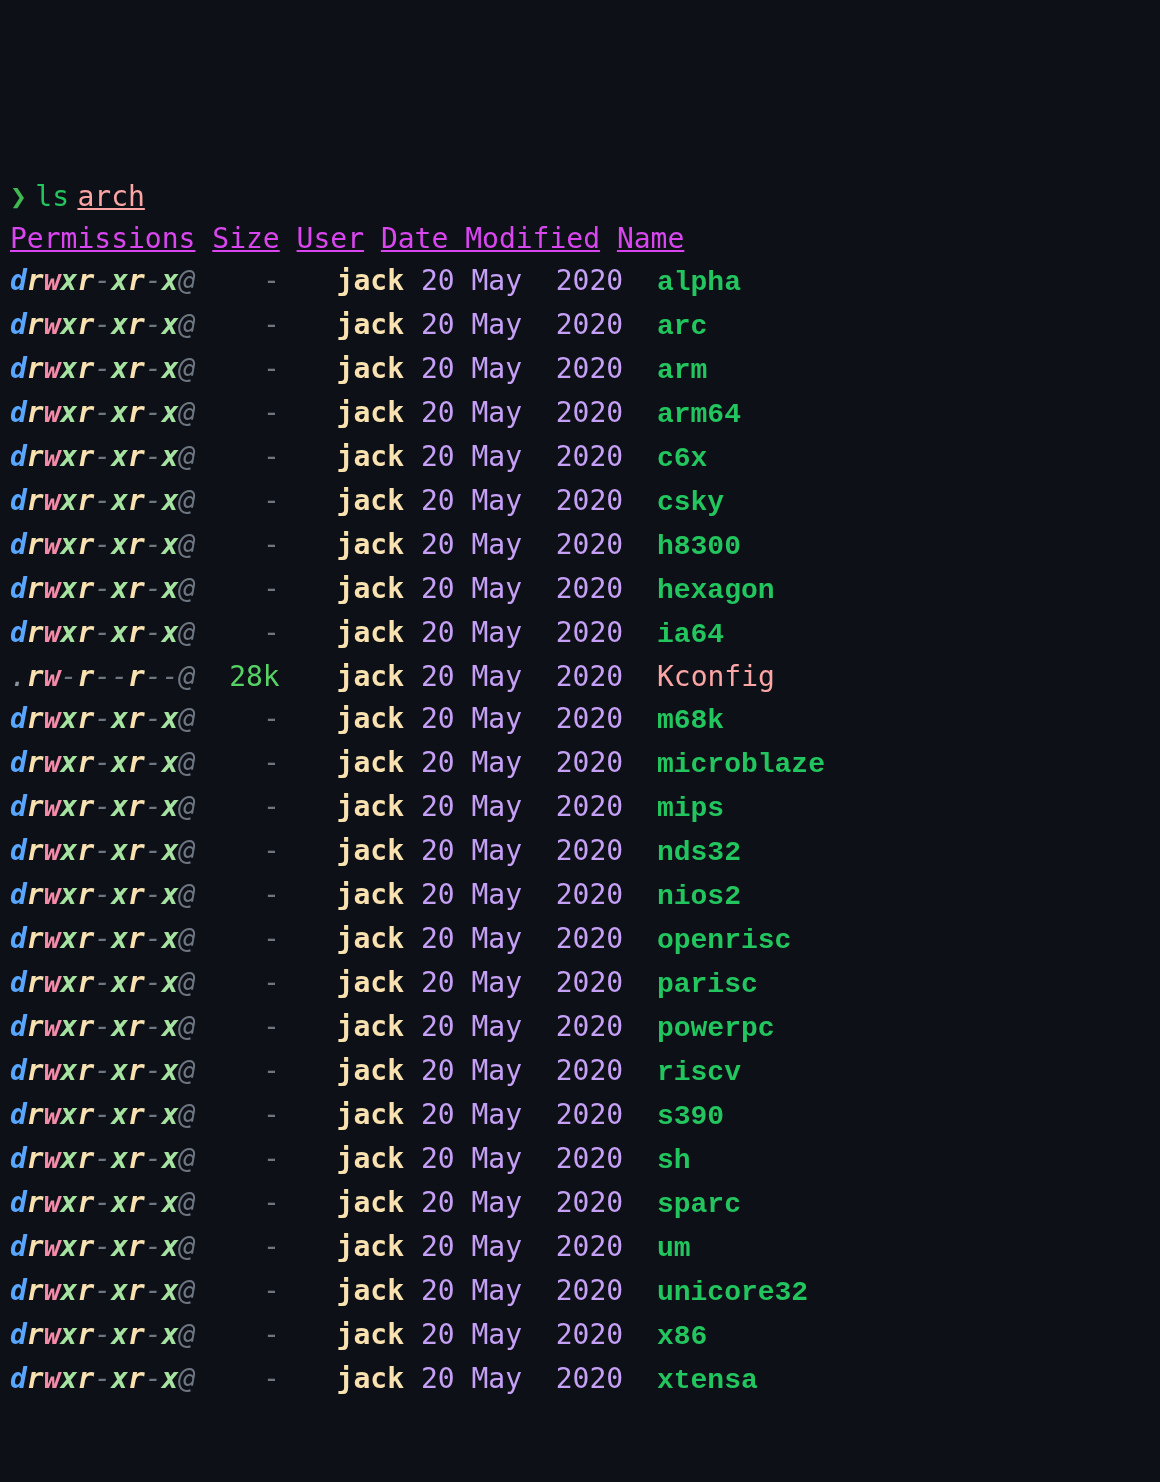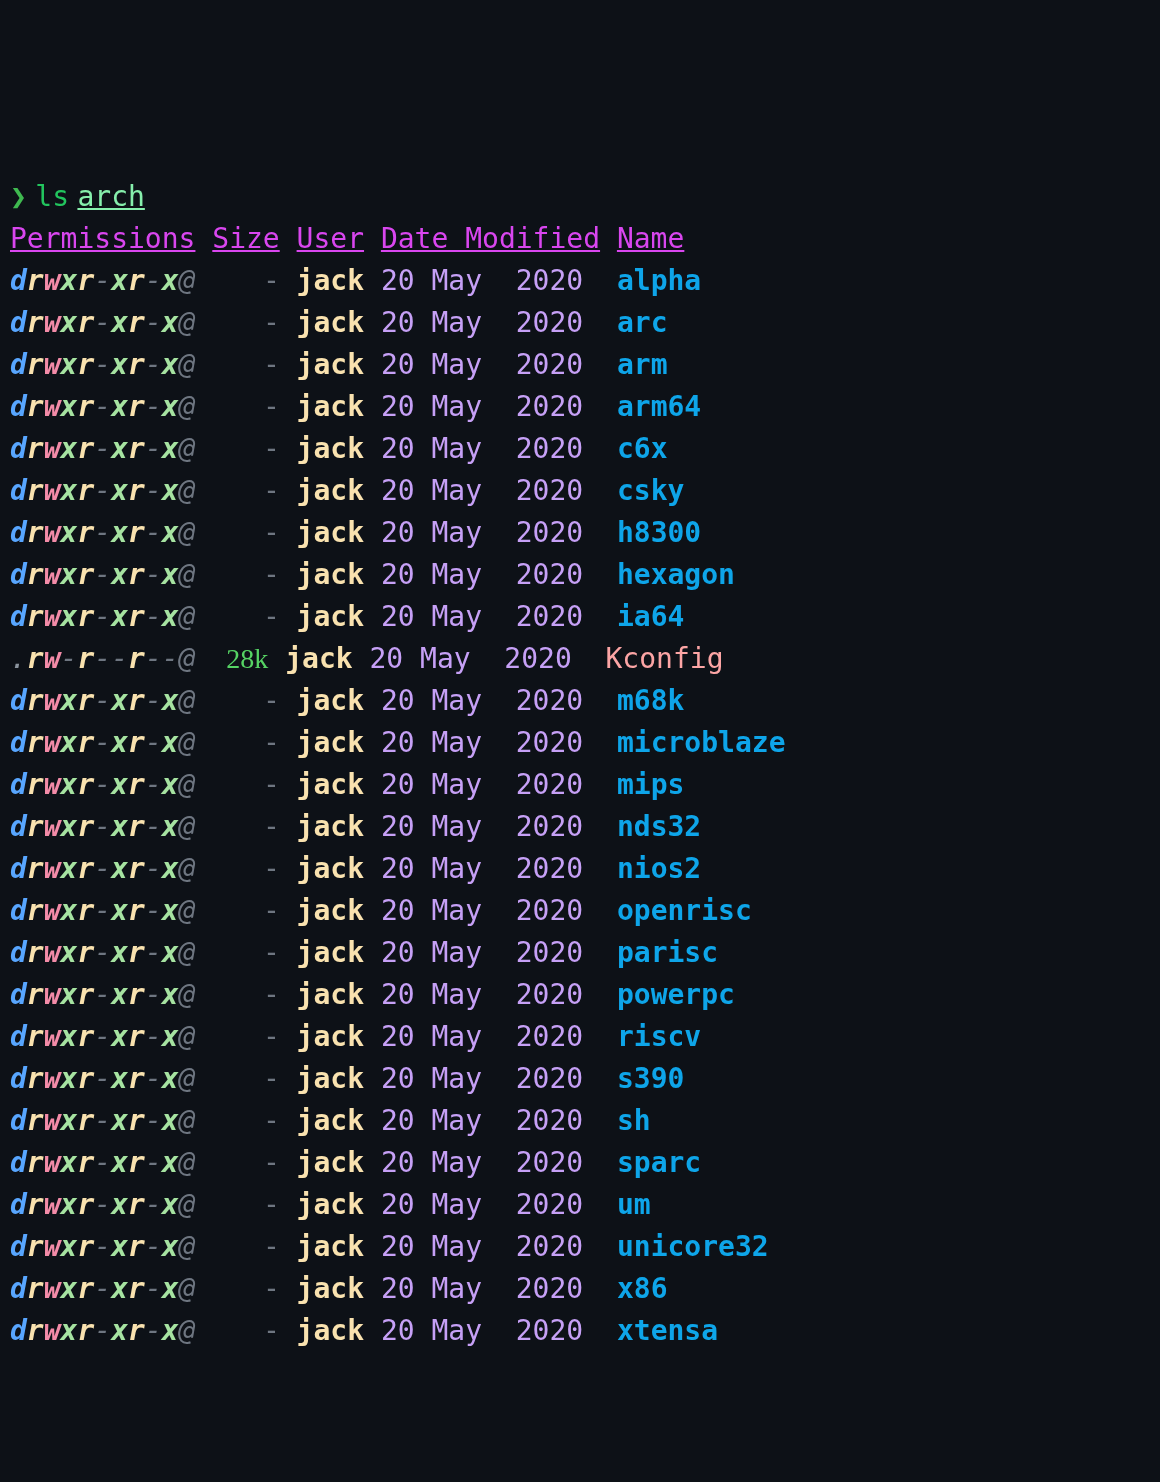--- a/index.html
+++ b/index.html
@@ -8,35 +8,35 @@
       font-family: 'Menlo', 'Monaco', 'Consolas', monospace;
       font-size: 28px;
       line-height: 1.5;
       color: #c9d1d9;
       padding: 8px 10px;
       white-space: pre;
     }
     .prompt-line { display: flex; align-items: baseline; }
     .prompt-symbol { color: #3fb950; font-weight: bold; margin-right: 0.5ch; }
     .cmd { color: #22c55e; margin-right: 0.5ch; }
-    .arg { color: #86efac; text-decoration: underline; }
+    .arg { color: #fca5a5; text-decoration: underline; }
     .header-row { color: #d946ef; text-decoration: underline; }
     .row { display: block; }
     .perm-d { color: #58a6ff; font-weight: bold; }
     .perm-dot { color: #8b949e; }
     .perm-r { color: #f9e2af; font-weight: bold; }
     .perm-w { color: #f38ba8; font-weight: bold; }
     .perm-x { color: #a6e3a1; font-weight: bold; }
     .perm-dash { color: #6e7681; }
     .perm-at { color: #6e7681; }
     .size { color: #6e7681; display: inline-block; width: 4ch; text-align: right; }
-    .size-val { color: #56d364; display: inline-block; width: 4ch; text-align: right; font-family: Liberation Serif, serif; }
-    .user { color: #f9e2af; font-weight: bold; }
+    .size-val { color: #56d364; display: inline-block; width: 4ch; text-align: right; }
+    .user { color: #f9e2af; font-weight: bold; margin-left: 40px; }
     .date { color: #c6a0f6; }
-    .dir-name { color: #0ea5e9; font-weight: bold; }
+    .dir-name { color: #22c55e; font-weight: bold; font-family: Liberation Mono, monospace; }
     .file-name { color: #fca5a5; }
     .perm-block { display: inline-block; font-style: italic; }
   </style>
 </head>
 <body>
 
 
 
 <div id="terminal"><div class="row prompt-line"><span class="prompt-symbol">❯</span><span class="cmd">ls</span><span class="arg">arch</span></div><div class="row"><span class="header-row">Permissions</span> <span class="header-row">Size</span> <span class="header-row">User</span> <span class="header-row">Date Modified</span> <span class="header-row">Name</span></div><div class="row"><span class="perm-block"><span class="perm-d">d</span><span class="perm-r">r</span><span class="perm-w">w</span><span class="perm-x">x</span><span class="perm-r">r</span><span class="perm-dash">-</span><span class="perm-x">x</span><span class="perm-r">r</span><span class="perm-dash">-</span><span class="perm-x">x</span><span class="perm-at">@</span></span> <span class="size">-</span> <span class="user">jack</span> <span class="date">20</span> <span class="date">May</span>  <span class="date">2020</span>  <span class="dir-name">alpha</span></div><div class="row"><span class="perm-block"><span class="perm-d">d</span><span class="perm-r">r</span><span class="perm-w">w</span><span class="perm-x">x</span><span class="perm-r">r</span><span class="perm-dash">-</span><span class="perm-x">x</span><span class="perm-r">r</span><span class="perm-dash">-</span><span class="perm-x">x</span><span class="perm-at">@</span></span> <span class="size">-</span> <span class="user">jack</span> <span class="date">20</span> <span class="date">May</span>  <span class="date">2020</span>  <span class="dir-name">arc</span></div><div class="row"><span class="perm-block"><span class="perm-d">d</span><span class="perm-r">r</span><span class="perm-w">w</span><span class="perm-x">x</span><span class="perm-r">r</span><span class="perm-dash">-</span><span class="perm-x">x</span><span class="perm-r">r</span><span class="perm-dash">-</span><span class="perm-x">x</span><span class="perm-at">@</span></span> <span class="size">-</span> <span class="user">jack</span> <span class="date">20</span> <span class="date">May</span>  <span class="date">2020</span>  <span class="dir-name">arm</span></div><div class="row"><span class="perm-block"><span class="perm-d">d</span><span class="perm-r">r</span><span class="perm-w">w</span><span class="perm-x">x</span><span class="perm-r">r</span><span class="perm-dash">-</span><span class="perm-x">x</span><span class="perm-r">r</span><span class="perm-dash">-</span><span class="perm-x">x</span><span class="perm-at">@</span></span> <span class="size">-</span> <span class="user">jack</span> <span class="date">20</span> <span class="date">May</span>  <span class="date">2020</span>  <span class="dir-name">arm64</span></div><div class="row"><span class="perm-block"><span class="perm-d">d</span><span class="perm-r">r</span><span class="perm-w">w</span><span class="perm-x">x</span><span class="perm-r">r</span><span class="perm-dash">-</span><span class="perm-x">x</span><span class="perm-r">r</span><span class="perm-dash">-</span><span class="perm-x">x</span><span class="perm-at">@</span></span> <span class="size">-</span> <span class="user">jack</span> <span class="date">20</span> <span class="date">May</span>  <span class="date">2020</span>  <span class="dir-name">c6x</span></div><div class="row"><span class="perm-block"><span class="perm-d">d</span><span class="perm-r">r</span><span class="perm-w">w</span><span class="perm-x">x</span><span class="perm-r">r</span><span class="perm-dash">-</span><span class="perm-x">x</span><span class="perm-r">r</span><span class="perm-dash">-</span><span class="perm-x">x</span><span class="perm-at">@</span></span> <span class="size">-</span> <span class="user">jack</span> <span class="date">20</span> <span class="date">May</span>  <span class="date">2020</span>  <span class="dir-name">csky</span></div><div class="row"><span class="perm-block"><span class="perm-d">d</span><span class="perm-r">r</span><span class="perm-w">w</span><span class="perm-x">x</span><span class="perm-r">r</span><span class="perm-dash">-</span><span class="perm-x">x</span><span class="perm-r">r</span><span class="perm-dash">-</span><span class="perm-x">x</span><span class="perm-at">@</span></span> <span class="size">-</span> <span class="user">jack</span> <span class="date">20</span> <span class="date">May</span>  <span class="date">2020</span>  <span class="dir-name">h8300</span></div><div class="row"><span class="perm-block"><span class="perm-d">d</span><span class="perm-r">r</span><span class="perm-w">w</span><span class="perm-x">x</span><span class="perm-r">r</span><span class="perm-dash">-</span><span class="perm-x">x</span><span class="perm-r">r</span><span class="perm-dash">-</span><span class="perm-x">x</span><span class="perm-at">@</span></span> <span class="size">-</span> <span class="user">jack</span> <span class="date">20</span> <span class="date">May</span>  <span class="date">2020</span>  <span class="dir-name">hexagon</span></div><div class="row"><span class="perm-block"><span class="perm-d">d</span><span class="perm-r">r</span><span class="perm-w">w</span><span class="perm-x">x</span><span class="perm-r">r</span><span class="perm-dash">-</span><span class="perm-x">x</span><span class="perm-r">r</span><span class="perm-dash">-</span><span class="perm-x">x</span><span class="perm-at">@</span></span> <span class="size">-</span> <span class="user">jack</span> <span class="date">20</span> <span class="date">May</span>  <span class="date">2020</span>  <span class="dir-name">ia64</span></div><div class="row"><span class="perm-block"><span class="perm-dot">.</span><span class="perm-r">r</span><span class="perm-w">w</span><span class="perm-dash">-</span><span class="perm-r">r</span><span class="perm-dash">-</span><span class="perm-dash">-</span><span class="perm-r">r</span><span class="perm-dash">-</span><span class="perm-dash">-</span><span class="perm-at">@</span></span> <span class="size-val">28k</span> <span class="user">jack</span> <span class="date">20</span> <span class="date">May</span>  <span class="date">2020</span>  <span class="file-name">Kconfig</span></div><div class="row"><span class="perm-block"><span class="perm-d">d</span><span class="perm-r">r</span><span class="perm-w">w</span><span class="perm-x">x</span><span class="perm-r">r</span><span class="perm-dash">-</span><span class="perm-x">x</span><span class="perm-r">r</span><span class="perm-dash">-</span><span class="perm-x">x</span><span class="perm-at">@</span></span> <span class="size">-</span> <span class="user">jack</span> <span class="date">20</span> <span class="date">May</span>  <span class="date">2020</span>  <span class="dir-name">m68k</span></div><div class="row"><span class="perm-block"><span class="perm-d">d</span><span class="perm-r">r</span><span class="perm-w">w</span><span class="perm-x">x</span><span class="perm-r">r</span><span class="perm-dash">-</span><span class="perm-x">x</span><span class="perm-r">r</span><span class="perm-dash">-</span><span class="perm-x">x</span><span class="perm-at">@</span></span> <span class="size">-</span> <span class="user">jack</span> <span class="date">20</span> <span class="date">May</span>  <span class="date">2020</span>  <span class="dir-name">microblaze</span></div><div class="row"><span class="perm-block"><span class="perm-d">d</span><span class="perm-r">r</span><span class="perm-w">w</span><span class="perm-x">x</span><span class="perm-r">r</span><span class="perm-dash">-</span><span class="perm-x">x</span><span class="perm-r">r</span><span class="perm-dash">-</span><span class="perm-x">x</span><span class="perm-at">@</span></span> <span class="size">-</span> <span class="user">jack</span> <span class="date">20</span> <span class="date">May</span>  <span class="date">2020</span>  <span class="dir-name">mips</span></div><div class="row"><span class="perm-block"><span class="perm-d">d</span><span class="perm-r">r</span><span class="perm-w">w</span><span class="perm-x">x</span><span class="perm-r">r</span><span class="perm-dash">-</span><span class="perm-x">x</span><span class="perm-r">r</span><span class="perm-dash">-</span><span class="perm-x">x</span><span class="perm-at">@</span></span> <span class="size">-</span> <span class="user">jack</span> <span class="date">20</span> <span class="date">May</span>  <span class="date">2020</span>  <span class="dir-name">nds32</span></div><div class="row"><span class="perm-block"><span class="perm-d">d</span><span class="perm-r">r</span><span class="perm-w">w</span><span class="perm-x">x</span><span class="perm-r">r</span><span class="perm-dash">-</span><span class="perm-x">x</span><span class="perm-r">r</span><span class="perm-dash">-</span><span class="perm-x">x</span><span class="perm-at">@</span></span> <span class="size">-</span> <span class="user">jack</span> <span class="date">20</span> <span class="date">May</span>  <span class="date">2020</span>  <span class="dir-name">nios2</span></div><div class="row"><span class="perm-block"><span class="perm-d">d</span><span class="perm-r">r</span><span class="perm-w">w</span><span class="perm-x">x</span><span class="perm-r">r</span><span class="perm-dash">-</span><span class="perm-x">x</span><span class="perm-r">r</span><span class="perm-dash">-</span><span class="perm-x">x</span><span class="perm-at">@</span></span> <span class="size">-</span> <span class="user">jack</span> <span class="date">20</span> <span class="date">May</span>  <span class="date">2020</span>  <span class="dir-name">openrisc</span></div><div class="row"><span class="perm-block"><span class="perm-d">d</span><span class="perm-r">r</span><span class="perm-w">w</span><span class="perm-x">x</span><span class="perm-r">r</span><span class="perm-dash">-</span><span class="perm-x">x</span><span class="perm-r">r</span><span class="perm-dash">-</span><span class="perm-x">x</span><span class="perm-at">@</span></span> <span class="size">-</span> <span class="user">jack</span> <span class="date">20</span> <span class="date">May</span>  <span class="date">2020</span>  <span class="dir-name">parisc</span></div><div class="row"><span class="perm-block"><span class="perm-d">d</span><span class="perm-r">r</span><span class="perm-w">w</span><span class="perm-x">x</span><span class="perm-r">r</span><span class="perm-dash">-</span><span class="perm-x">x</span><span class="perm-r">r</span><span class="perm-dash">-</span><span class="perm-x">x</span><span class="perm-at">@</span></span> <span class="size">-</span> <span class="user">jack</span> <span class="date">20</span> <span class="date">May</span>  <span class="date">2020</span>  <span class="dir-name">powerpc</span></div><div class="row"><span class="perm-block"><span class="perm-d">d</span><span class="perm-r">r</span><span class="perm-w">w</span><span class="perm-x">x</span><span class="perm-r">r</span><span class="perm-dash">-</span><span class="perm-x">x</span><span class="perm-r">r</span><span class="perm-dash">-</span><span class="perm-x">x</span><span class="perm-at">@</span></span> <span class="size">-</span> <span class="user">jack</span> <span class="date">20</span> <span class="date">May</span>  <span class="date">2020</span>  <span class="dir-name">riscv</span></div><div class="row"><span class="perm-block"><span class="perm-d">d</span><span class="perm-r">r</span><span class="perm-w">w</span><span class="perm-x">x</span><span class="perm-r">r</span><span class="perm-dash">-</span><span class="perm-x">x</span><span class="perm-r">r</span><span class="perm-dash">-</span><span class="perm-x">x</span><span class="perm-at">@</span></span> <span class="size">-</span> <span class="user">jack</span> <span class="date">20</span> <span class="date">May</span>  <span class="date">2020</span>  <span class="dir-name">s390</span></div><div class="row"><span class="perm-block"><span class="perm-d">d</span><span class="perm-r">r</span><span class="perm-w">w</span><span class="perm-x">x</span><span class="perm-r">r</span><span class="perm-dash">-</span><span class="perm-x">x</span><span class="perm-r">r</span><span class="perm-dash">-</span><span class="perm-x">x</span><span class="perm-at">@</span></span> <span class="size">-</span> <span class="user">jack</span> <span class="date">20</span> <span class="date">May</span>  <span class="date">2020</span>  <span class="dir-name">sh</span></div><div class="row"><span class="perm-block"><span class="perm-d">d</span><span class="perm-r">r</span><span class="perm-w">w</span><span class="perm-x">x</span><span class="perm-r">r</span><span class="perm-dash">-</span><span class="perm-x">x</span><span class="perm-r">r</span><span class="perm-dash">-</span><span class="perm-x">x</span><span class="perm-at">@</span></span> <span class="size">-</span> <span class="user">jack</span> <span class="date">20</span> <span class="date">May</span>  <span class="date">2020</span>  <span class="dir-name">sparc</span></div><div class="row"><span class="perm-block"><span class="perm-d">d</span><span class="perm-r">r</span><span class="perm-w">w</span><span class="perm-x">x</span><span class="perm-r">r</span><span class="perm-dash">-</span><span class="perm-x">x</span><span class="perm-r">r</span><span class="perm-dash">-</span><span class="perm-x">x</span><span class="perm-at">@</span></span> <span class="size">-</span> <span class="user">jack</span> <span class="date">20</span> <span class="date">May</span>  <span class="date">2020</span>  <span class="dir-name">um</span></div><div class="row"><span class="perm-block"><span class="perm-d">d</span><span class="perm-r">r</span><span class="perm-w">w</span><span class="perm-x">x</span><span class="perm-r">r</span><span class="perm-dash">-</span><span class="perm-x">x</span><span class="perm-r">r</span><span class="perm-dash">-</span><span class="perm-x">x</span><span class="perm-at">@</span></span> <span class="size">-</span> <span class="user">jack</span> <span class="date">20</span> <span class="date">May</span>  <span class="date">2020</span>  <span class="dir-name">unicore32</span></div><div class="row"><span class="perm-block"><span class="perm-d">d</span><span class="perm-r">r</span><span class="perm-w">w</span><span class="perm-x">x</span><span class="perm-r">r</span><span class="perm-dash">-</span><span class="perm-x">x</span><span class="perm-r">r</span><span class="perm-dash">-</span><span class="perm-x">x</span><span class="perm-at">@</span></span> <span class="size">-</span> <span class="user">jack</span> <span class="date">20</span> <span class="date">May</span>  <span class="date">2020</span>  <span class="dir-name">x86</span></div><div class="row"><span class="perm-block"><span class="perm-d">d</span><span class="perm-r">r</span><span class="perm-w">w</span><span class="perm-x">x</span><span class="perm-r">r</span><span class="perm-dash">-</span><span class="perm-x">x</span><span class="perm-r">r</span><span class="perm-dash">-</span><span class="perm-x">x</span><span class="perm-at">@</span></span> <span class="size">-</span> <span class="user">jack</span> <span class="date">20</span> <span class="date">May</span>  <span class="date">2020</span>  <span class="dir-name">xtensa</span></div></div>
 

